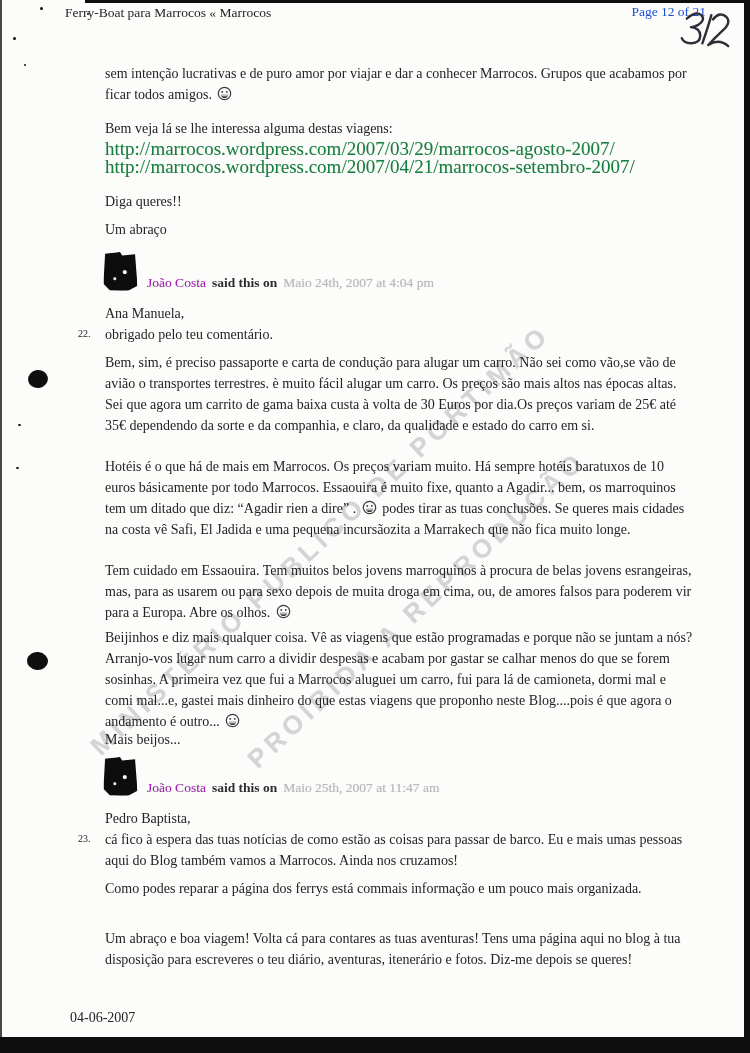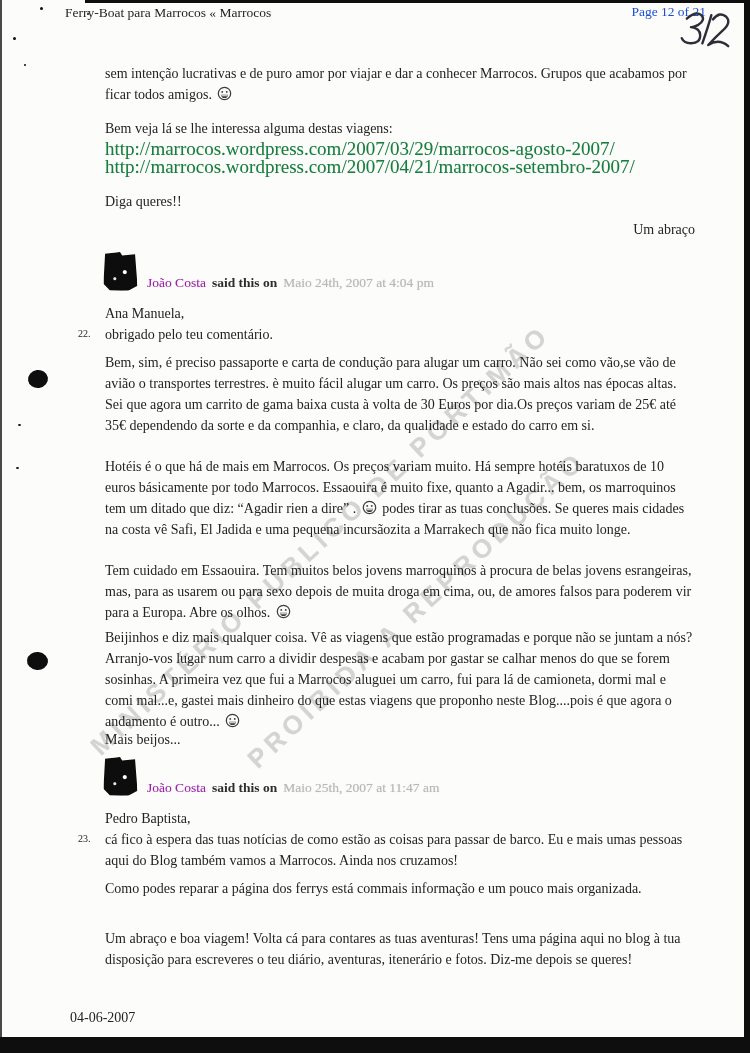--- a/index.html
+++ b/index.html
@@ -98,21 +98,21 @@
         <circle class="face" cx="8" cy="8" r="6.6"></circle>
         <circle class="eye" cx="5.6" cy="6.3" r="1"></circle>
         <circle class="eye" cx="10.4" cy="6.3" r="1"></circle>
         <path class="mouth" d="M4.4 9.2 a3.6 3.6 0 0 0 7.2 0 z"></path>
         <path class="teeth" d="M4.8 10.4 h6.4"></path>
       </svg>
   </div>
   <div class="blk faint-link" style="top:138px;">http://marrocos.wordpress.com/2007/03/29/marrocos-agosto-2007/</div>
   <div class="blk faint-link" style="top:156px;">http://marrocos.wordpress.com/2007/04/21/marrocos-setembro-2007/</div>
   <div class="blk" style="top:191px;">Diga queres!!</div>
-  <div class="blk" style="top:219px;text-align:right;">Um abraço</div>
+  <div class="blk" style="top:219px;">Um abraço</div>
 
   <div class="byline" style="top:252px;">
     <div class="avatar"></div>
     <span class="name">João Costa</span>
     <span class="said">said this on</span>
     <span class="when">Maio 24th, 2007 at 4:04 pm</span>
   </div>
 
   <div class="num" style="top:303px;">22.</div>
   <div class="blk" style="top:303px;">Ana Manuela,</div>

